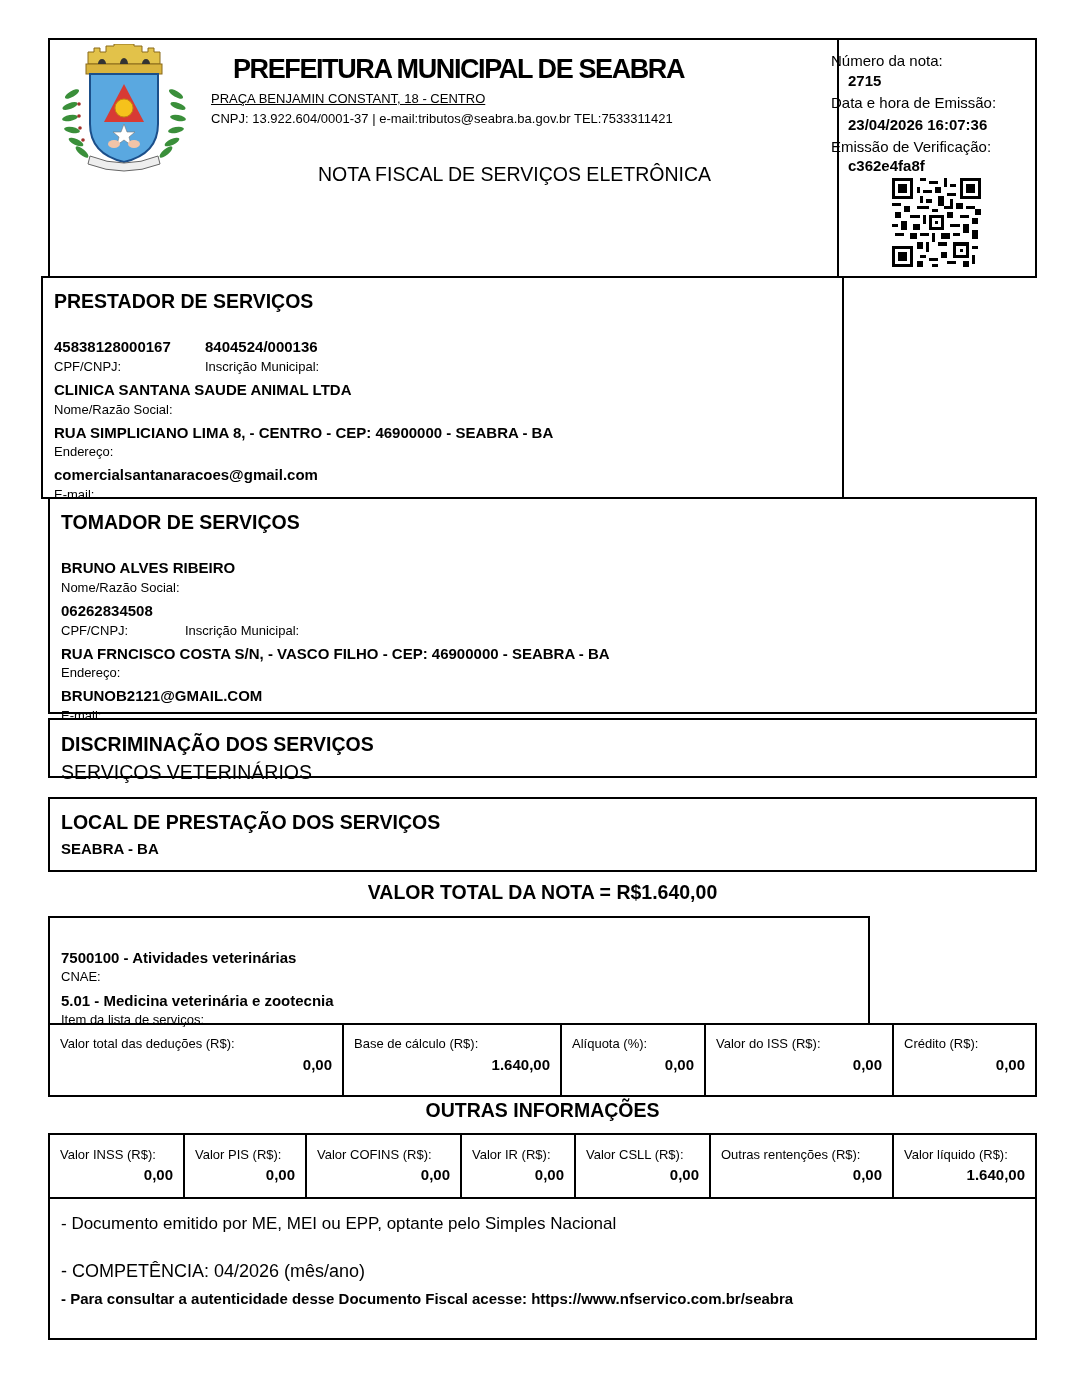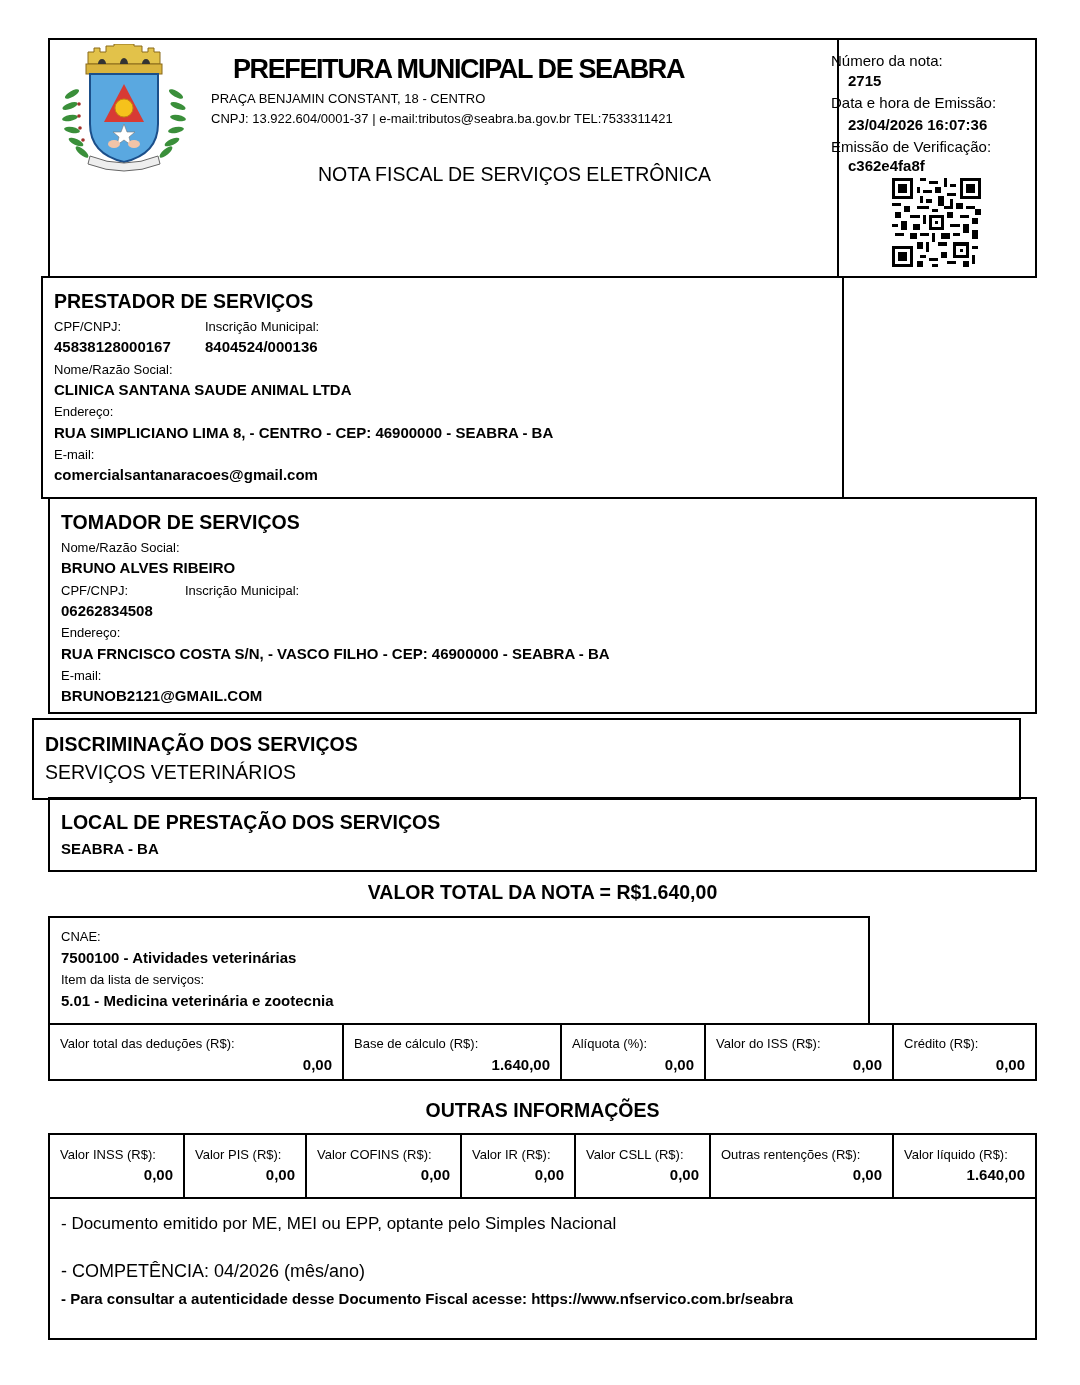--- a/index.html
+++ b/index.html
@@ -7,42 +7,42 @@
   body { font-family: "Liberation Sans", sans-serif; color: #000; position: relative; }
 
   .abs { position: absolute; }
   .box { position: absolute; border: 2px solid #000; }
 
   
   #header { left: 48px; top: 38px; width: 989px; height: 240px; }
   #header-right-divider { position: absolute; left: 787px; top: 0; width: 2px; height: 100%; background: #000; }
   #crest { position: absolute; left: 10px; top: 4px; width: 128px; height: 134px; }
   #org-title { position: absolute; left: 161px; top: 14px; font-size: 27px; font-weight: bold; letter-spacing: -1.4px; white-space: nowrap; margin-left: 22px; }
-  #org-address { position: absolute; left: 161px; top: 51px; font-size: 13px; white-space: nowrap; }
+  #org-address { position: absolute; left: 161px; top: 51px; font-size: 13px; white-space: nowrap; text-decoration: underline; }
   #org-contact { position: absolute; left: 161px; top: 71px; font-size: 13px; white-space: nowrap; }
   #doc-type { position: absolute; left: 268px; top: 123px; font-size: 19.5px; white-space: nowrap; }
 
   .meta-label { position: absolute; left: 781px; font-size: 15px; white-space: nowrap; }
   .meta-value { position: absolute; left: 798px; font-size: 15px; font-weight: bold; white-space: nowrap; }
   #qr { position: absolute; left: 842px; top: 138px; width: 89px; height: 89px; }
 
   
   .sec-title { position: absolute; left: 11px; font-size: 19.5px; font-weight: bold; white-space: nowrap; }
-  .lbl { position: absolute; font-size: 13px; white-space: nowrap; }
+  .lbl { position: absolute; font-size: 13px; white-space: nowrap; margin-top: 40px; }
   .val { position: absolute; font-size: 15px; font-weight: bold; white-space: nowrap; }
 
   #prestador { left: 41px; top: 276px; width: 803px; height: 223px; text-align: right; }
   #tomador { left: 48px; top: 497px; width: 989px; height: 217px; }
-  #discriminacao { left: 32px; top: 718px; width: 989px; height: 82px; }
+  #discriminacao { left: 48px; top: 718px; width: 989px; height: 60px; }
   #local { left: 48px; top: 797px; width: 989px; height: 75px; }
 
   #valor-total { position: absolute; left: 0; width: 1085px; top: 881px; text-align: center; font-size: 19.5px; font-weight: bold; }
 
   #cnae-box { left: 48px; top: 916px; width: 822px; height: 109px; }
-  #taxes-box { left: 48px; top: 1023px; width: 989px; height: 58px; display: flex; align-items: center; }
+  #taxes-box { left: 48px; top: 1023px; width: 989px; height: 74px; display: flex; align-items: center; }
   .cell { position: relative; height: 100%; border-right: 2px solid #000; }
   .cell:last-child { border-right: none; }
   .cell .c-lbl { position: absolute; left: 10px; top: 11px; font-size: 13px; white-space: nowrap; }
   .cell .c-val { position: absolute; right: 10px; top: 31px; font-size: 15px; font-weight: bold; white-space: nowrap; }
 
   #outras-title { position: absolute; left: 0; width: 1085px; top: 1099px; text-align: center; font-size: 19.5px; font-weight: bold; }
 
   #other-taxes-box { left: 48px; top: 1133px; width: 989px; height: 66px; display: flex; }
   #other-taxes-box .cell .c-val { top: 31px; }
   #other-taxes-box .cell .c-lbl { top: 12px; }

